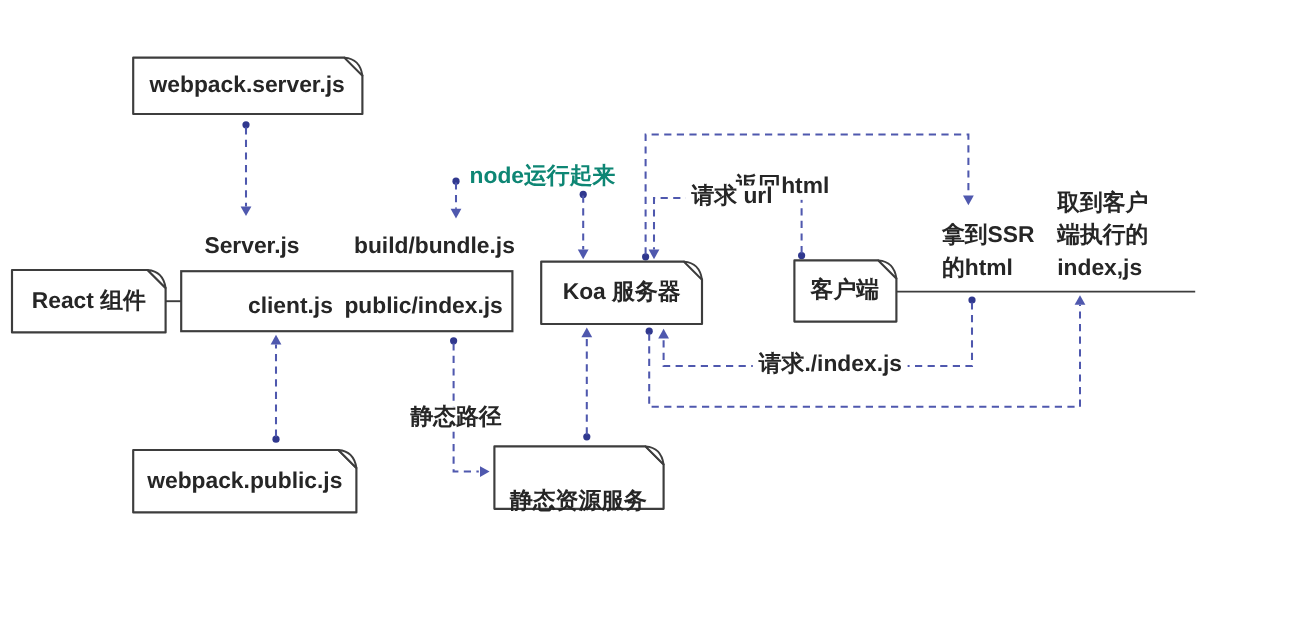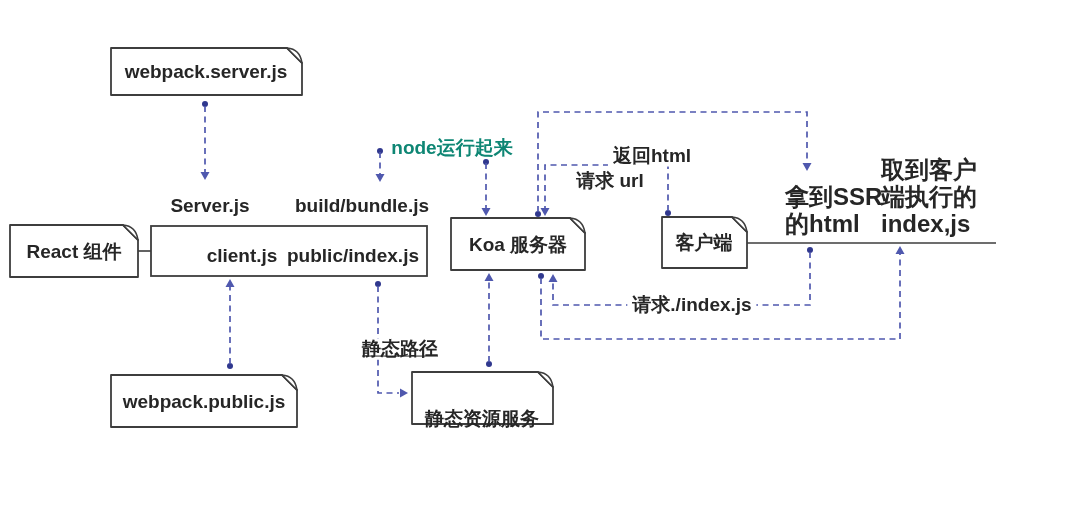--- a/index.html
+++ b/index.html
@@ -18,21 +18,21 @@
   .conn{fill:none;stroke:var(--connector);stroke-width:1.7;stroke-dasharray:6 4.5;}
   .solid{fill:none;stroke:var(--border);stroke-width:1.6;}
   .dot{fill:var(--dot);stroke:none;}
   .ah{fill:var(--connector);stroke:none;}
   .doc{fill:#ffffff;stroke:var(--border);stroke-width:1.8;stroke-linejoin:round;}
   .fold{fill:#ffffff;stroke:var(--border);stroke-width:1.6;stroke-linejoin:round;}
   .lbl{position:absolute;font-size:19px;font-weight:600;color:var(--text);
        white-space:nowrap;transform:translate(-50%,-50%);line-height:1.1;}
   .lbl-bg{background:var(--bg);padding:0 5px;}
   .lbl-green{color:var(--accent-green);}
-  .note{position:absolute;font-size:24px;font-weight:600;color:var(--text);
+  .note{position:absolute;font-size:19px;font-weight:600;color:var(--text);
         white-space:pre-line;line-height:27px;}
 </style>
 </head>
 <body>
 
 <div class="stage">
 
   <svg class="layer" width="1080" height="516" viewBox="0 0 1080 516">
 
     <g>
@@ -148,26 +148,26 @@
   <div class="lbl" style="left:518px;top:245px;">Koa 服务器</div>
 
   <div class="lbl" style="left:704px;top:243px;">客户端</div>
 
   <div class="lbl" style="left:204px;top:402px;">webpack.public.js</div>
 
   <div class="lbl" style="left:482px;top:419px;">静态资源服务</div>
 
   <div class="lbl lbl-bg" style="left:652px;top:112px;margin-top:44px;">返回html</div>
 
-  <div class="lbl lbl-bg" style="left:610px;top:181px;">请求 url</div>
+  <div class="lbl lbl-bg" style="left:610px;top:165px;">请求 url</div>
 
   <div class="lbl lbl-bg" style="left:692px;top:305px;">请求./index.js</div>
 
 
-  <div class="lbl lbl-bg" style="left:400px;top:349px;text-decoration:underline;">静态路径</div>
+  <div class="lbl lbl-bg" style="left:380px;top:349px;">静态路径</div>
 
   <div class="note" style="left:785px;top:183px;">拿到SSR
 的html</div>
 
   <div class="note" style="left:881px;top:156px;">取到客户
 端执行的
 index,js</div>
 
 
 </div>

